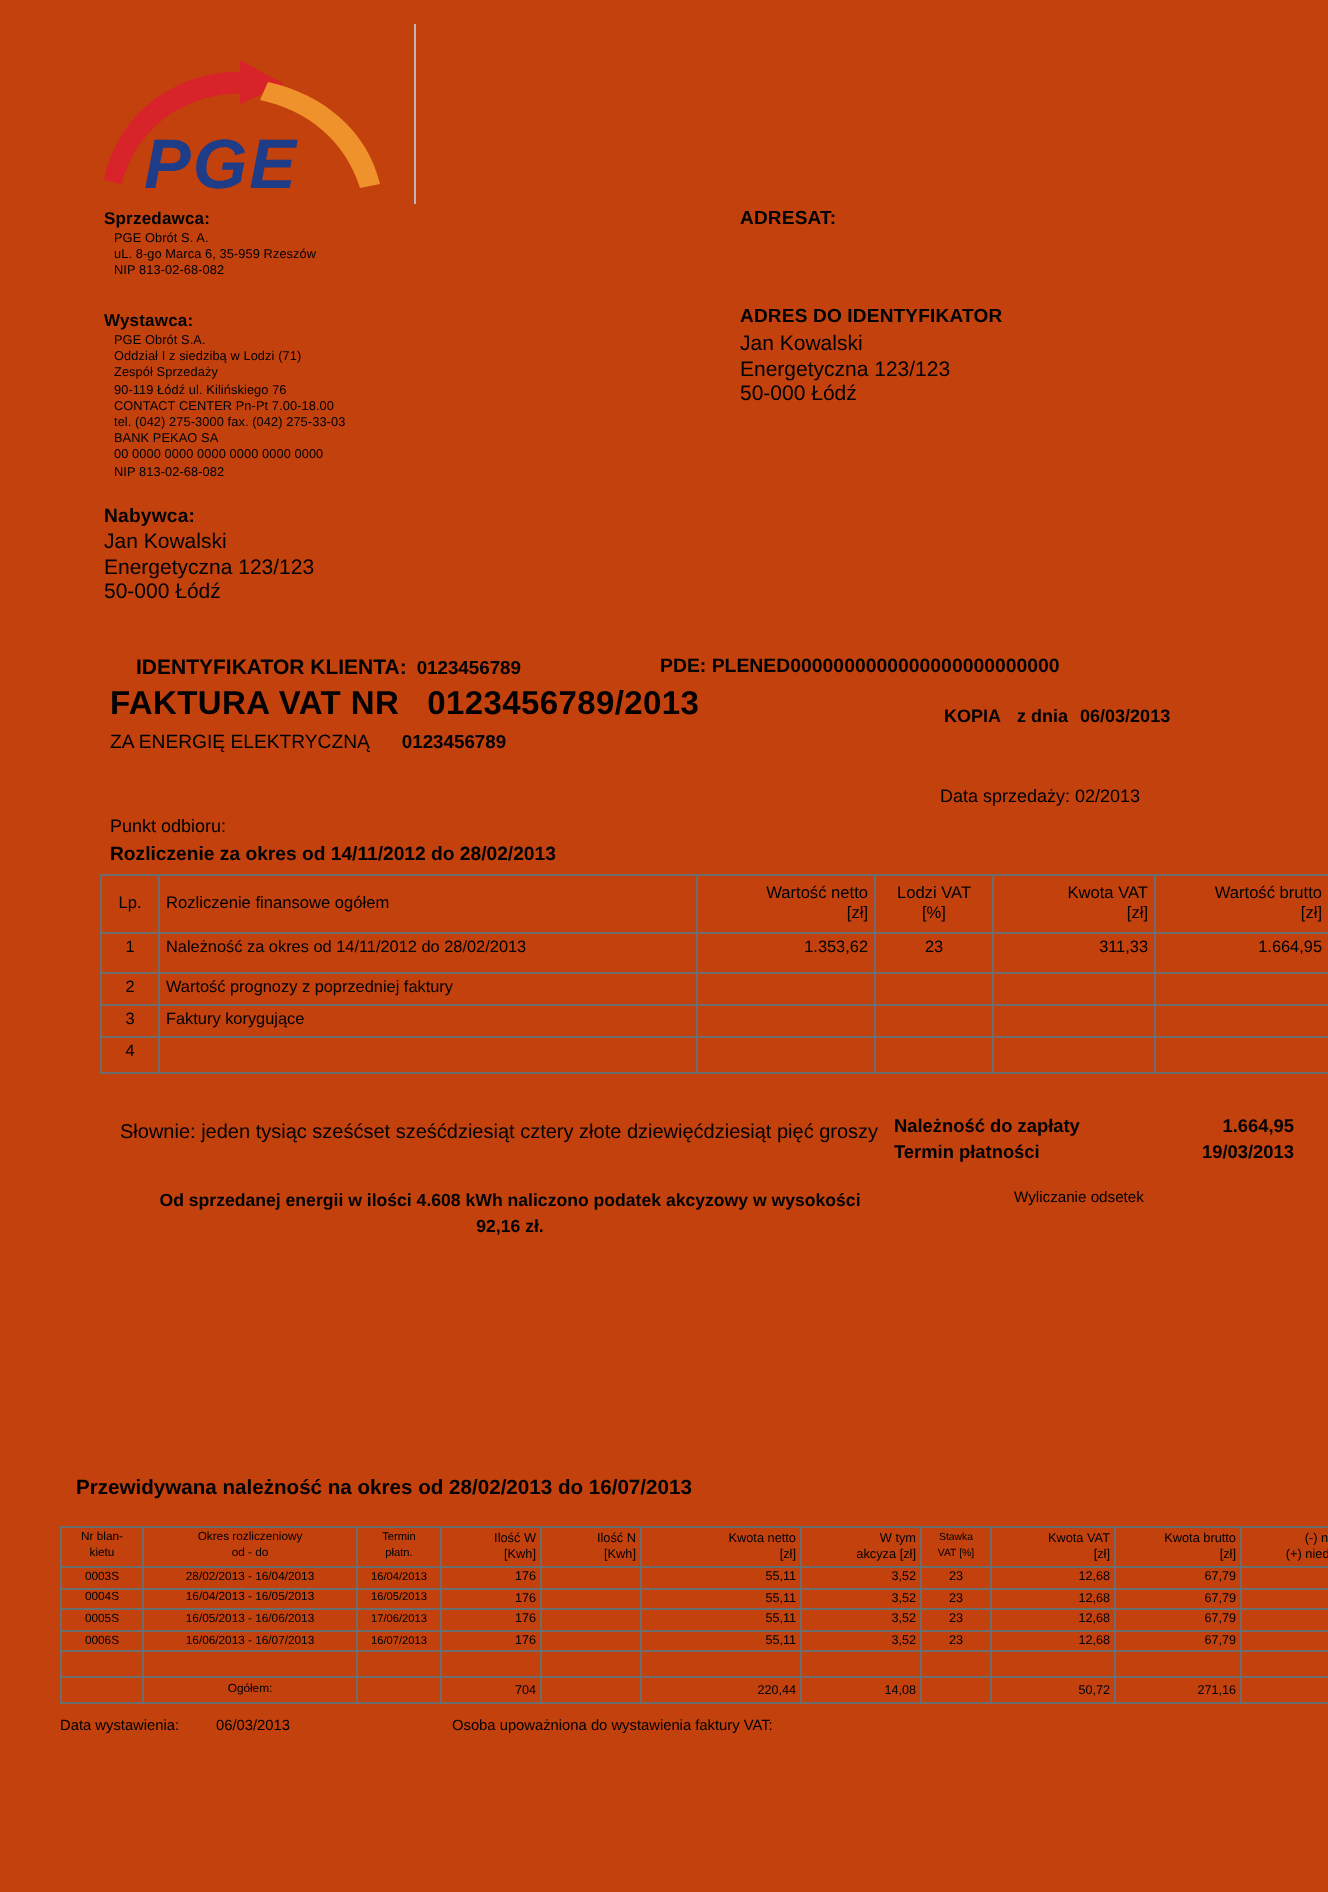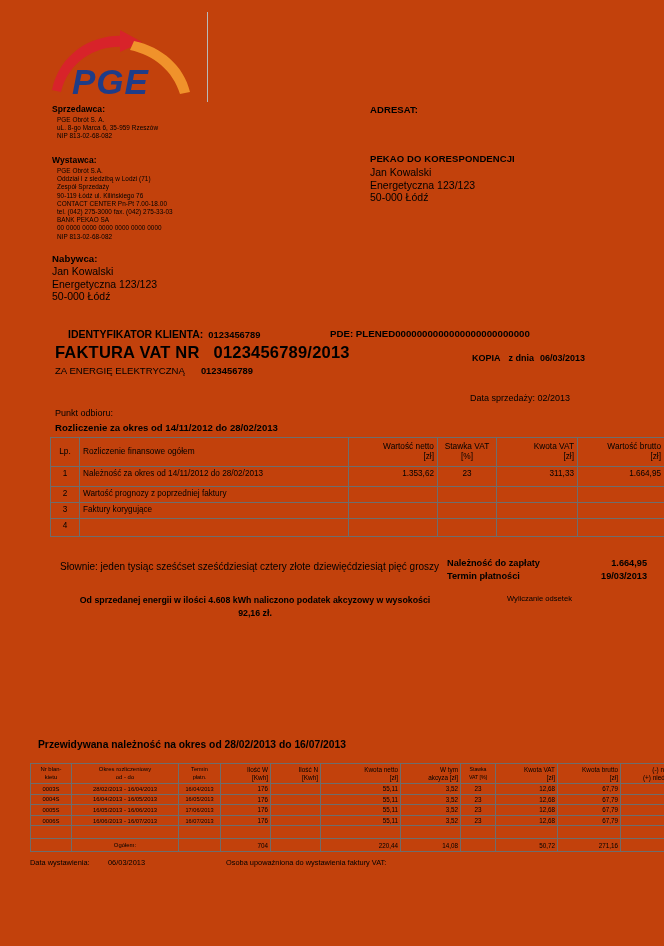--- a/index.html
+++ b/index.html
@@ -229,21 +229,21 @@
     <div class="addr-big" style="margin-top:1px">Jan Kowalski
 Energetyczna 123/123
 50-000 Łódź</div>
   </div>
 
   <div class="blk" id="recipient-label">
     <div class="lbl-hd" style="font-size:9.5px">ADRESAT:</div>
   </div>
 
   <div class="blk" id="correspondence-block">
-    <div class="lbl-hd" style="font-size:9.5px">PEKAO DO KORESPONDENCJI</div>
+    <div class="lbl-hd" style="font-size:9.5px">ADRES DO IDENTYFIKATOR</div>
     <div class="addr-big">Jan Kowalski
 Energetyczna 123/123
 50-000 Łódź</div>
   </div>
 
   <div class="blk" id="client-id-row">
     <span>IDENTYFIKATOR KLIENTA:</span><span class="val">0123456789</span>
   </div>
   <div class="blk" id="pde-row">PDE: PLENED0000000000000000000000000</div>
 
@@ -263,21 +263,21 @@
   <div class="blk" id="punkt-odbioru">Punkt odbioru:</div>
   <div class="blk" id="rozliczenie-hd">Rozliczenie za okres od  14/11/2012  do  28/02/2013</div>
 
   <table id="main-table">
     <thead>
       <tr>
         <th class="c-lp">Lp.</th>
         <th class="c-desc">Rozliczenie finansowe ogółem</th>
         <th class="c-net" style="white-space:pre-line">Wartość netto
 [zł]</th>
-        <th class="c-rate" style="white-space:pre-line">Stawka VAT
+        <th class="c-rate" style="white-space:pre-line">Lodzi VAT
 [%]</th>
         <th class="c-vat" style="white-space:pre-line">Kwota VAT
 [zł]</th>
         <th class="c-gro" style="white-space:pre-line">Wartość brutto
 [zł]</th>
       </tr>
     </thead>
     <tbody>
       <tr class="r1">
         <td class="c-lp">1</td>

